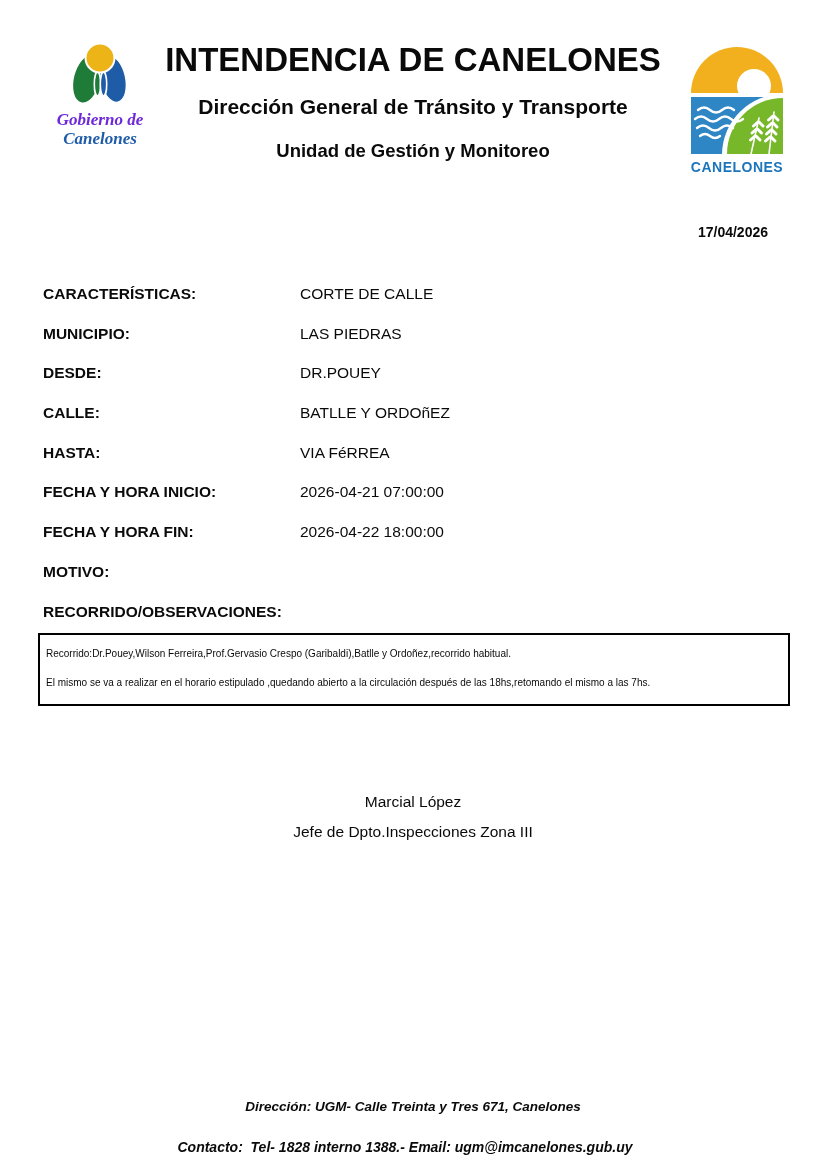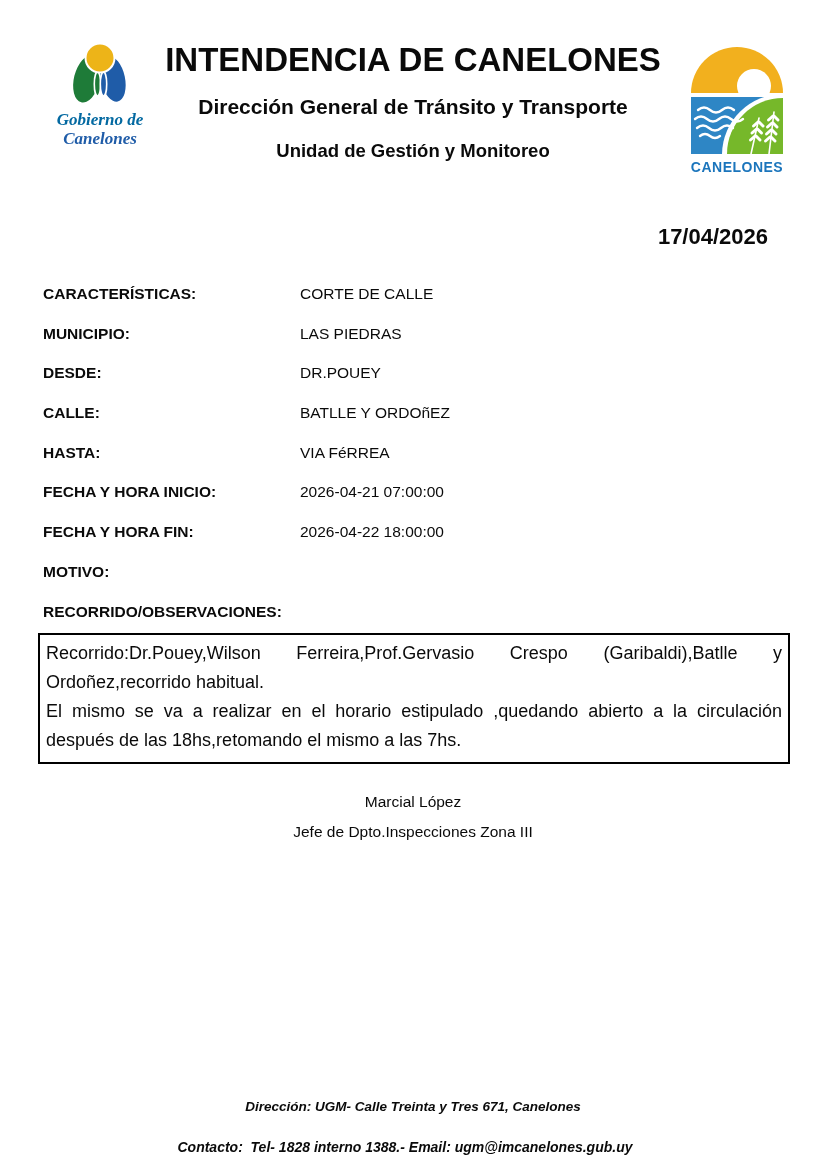--- a/index.html
+++ b/index.html
@@ -24,44 +24,44 @@
   .doc-subtitle2{
     position:absolute;top:139px;left:0;right:0;
     text-align:center;font-size:18.5px;font-weight:bold;line-height:24px;
   }
   .logo-left{position:absolute;top:42px;left:50px;width:100px;text-align:center;}
   .logo-left .logo-left-text{
     font-family:"Liberation Serif", serif;
     font-style:italic;font-weight:bold;font-size:17px;line-height:16.5px;
     margin-top:2px;white-space:nowrap;
   }
-  .logo-left .l1{color:#0369a1;}
+  .logo-left .l1{color:#6d28d9;}
   .logo-left .l2{color:#1f5ca8;}
   .logo-right{position:absolute;top:36px;left:690px;width:94px;text-align:center;}
   .logo-right .logo-right-caption{
     color:#1b75bc;font-weight:bold;font-size:14px;letter-spacing:0.5px;
     margin-top:1px;white-space:nowrap;
   }
   
   .doc-date{
     position:absolute;top:224px;right:58px;
-    font-size:22px;font-weight:bold;
+    font-size:14px;font-weight:bold;
   }
   
   .fields{position:absolute;top:283px;left:43px;right:38px;}
   .field-row{display:flex;line-height:22px;margin-bottom:17.7px;font-size:15.5px;}
   .field-label{font-weight:bold;width:257px;flex:0 0 257px;}
   .field-value{font-weight:normal;}
   .obs-label{font-weight:bold;font-size:15.5px;line-height:22px;}
   
   .obs-box{
     position:absolute;top:633px;left:38px;width:736px;
     border:2px solid #000000;
     padding:4px 6px 7px 6px;
-    font-size:18px;line-height:29px;
+    font-size:10px;line-height:29px;
     text-align:justify;
   }
   .obs-box p{margin:0;}
   
   .signature{
     position:absolute;top:787px;left:0;right:0;
     text-align:center;font-size:15.5px;line-height:30px;
   }
   
   .footer-address{

